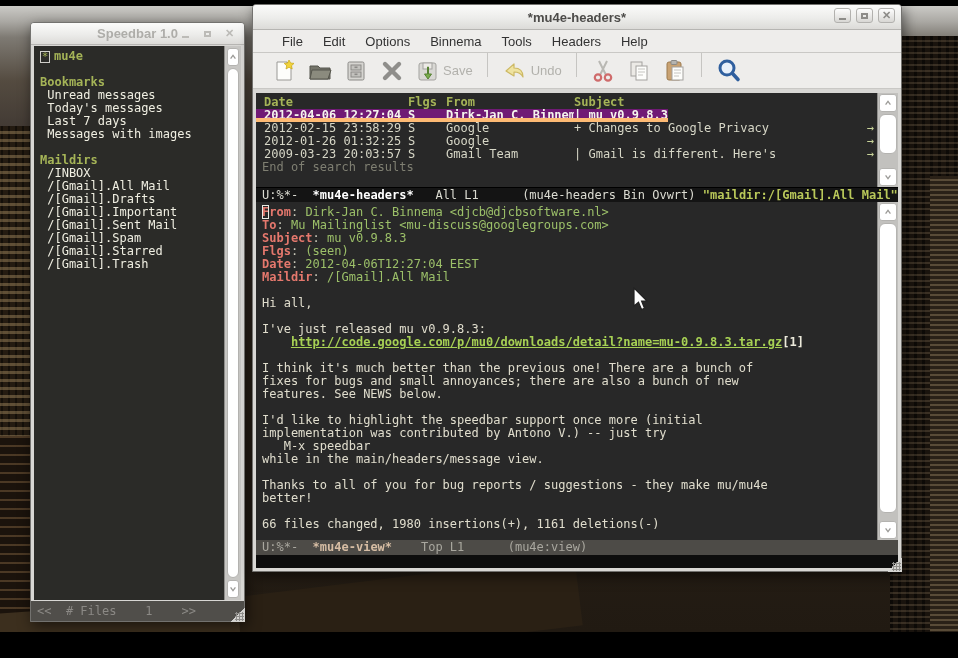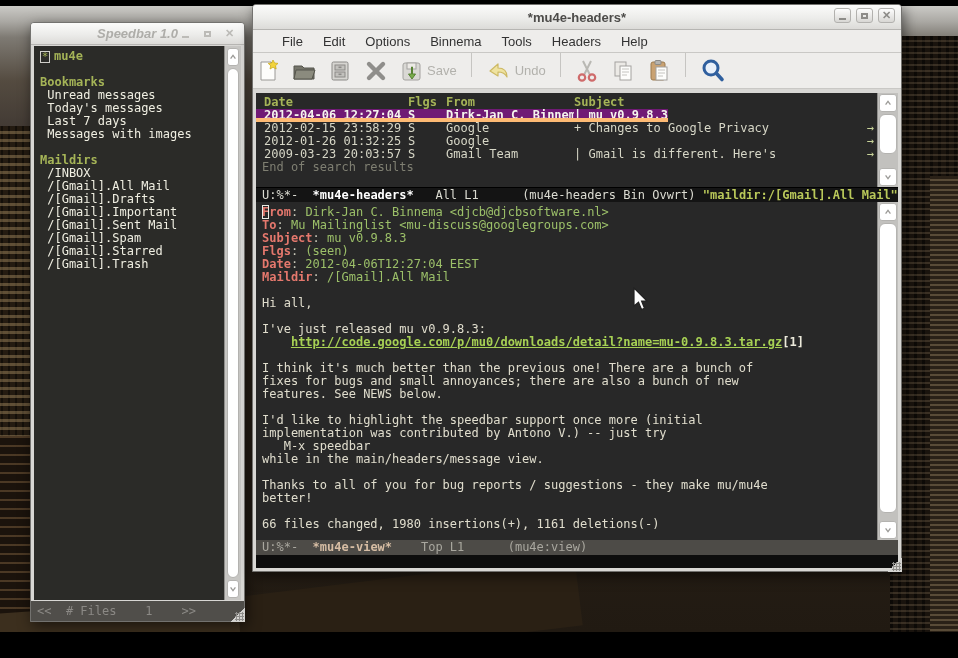--- a/index.html
+++ b/index.html
@@ -24,21 +24,21 @@
   .roof2 { left:520px; top:565px; width:330px; height:80px; background:linear-gradient(105deg,#b49succeeded 0, #b4926a 0 5px,#4a3a26 5px 12px,#241b11 12px); transform:rotate(-5deg); }
   .roof3 { left:-20px; top:600px; width:260px; height:60px; background:linear-gradient(100deg,#c8b894 0 5px,#3c2f1e 5px); transform:rotate(-4deg); }
 
   
   .window { position:absolute; background:#d8d7d4; border:1px solid #73726f; border-radius:4px 4px 0 0;
             box-shadow:2px 4px 14px rgba(0,0,0,.55); }
   .titlebar { height:22px; border-radius:3px 3px 0 0; position:relative;
               background:linear-gradient(180deg,#fbfbfa 0%,#ececea 55%,#dcdbd8 100%);
               border-bottom:1px solid #b6b5b2; display:flex; align-items:center; justify-content:center; }
   .titlebar .title { font-size:13px; font-weight:bold; color:#4c4b49; }
-  .titlebar.inactive .title { color:#aeada9;font-style:italic; }
+  .titlebar.inactive .title { color:#aeada9; }
   .winbtns { position:absolute; right:6px; top:3px; display:flex; gap:5px; }
   .winbtn { width:17px; height:15px; border:1px solid #b2b1ae; border-radius:3px;
             background:linear-gradient(180deg,#fdfdfd,#d8d7d4); display:flex; align-items:center; justify-content:center; }
   .winbtn.flat { border-color:transparent; background:transparent; }
   .sym-min { width:7px; height:2px; background:#8d8c89; margin-top:6px; }
   .sym-max { width:7px; height:6px; border:2px solid #8d8c89; }
   .sym-close { color:#8d8c89; font-size:11px; font-weight:bold; line-height:1; }
   .inactive .sym-min,.inactive .sym-max { border-color:#bcbbb7; background:#bcbbb7; }
   .inactive .sym-max { background:transparent; }
   .inactive .sym-close { color:#bcbbb7; }
@@ -66,21 +66,21 @@
   .sc-fill { flex:1; }
   .chev { width:8px; height:8px; }
 
   
   #emacs { left:252px; top:4px; width:650px; height:568px; }
   #emacs .titlebar { height:25px; }
   .menubar { height:23px; background:#eeedeb; border-bottom:1px solid #c9c8c5; display:flex; align-items:center;
              padding-left:20px; gap:2px; }
   .menu-item { font-size:13px; color:#333; padding:2px 9px; }
   .toolbar { height:36px; background:#eeedeb; border-bottom:1px solid #c9c8c5; display:flex; 
-             padding-left:0; gap:6px; }
+             padding-left:16px; gap:6px; }
   .tb-btn { display:flex; align-items:center; gap:3px; padding:2px 3px; border-radius:3px; }
   .tb-label { font-size:13px; color:#b2b1ac; }
   .tb-sep { width:1px; height:24px; background:#c6c5c2; margin:0 5px; }
 
   .e-content { position:absolute; left:3px; right:3px; top:88px; bottom:3px; background:#282828;
                display:flex; flex-direction:column; overflow:hidden;justify-content:space-between; }
 
   
   .hdr-pane { height:94px; display:flex; }
   .hdr-text { flex:1; padding-top:3px; overflow:hidden; font-size:12px; line-height:13px; color:#d7d7c7; }

